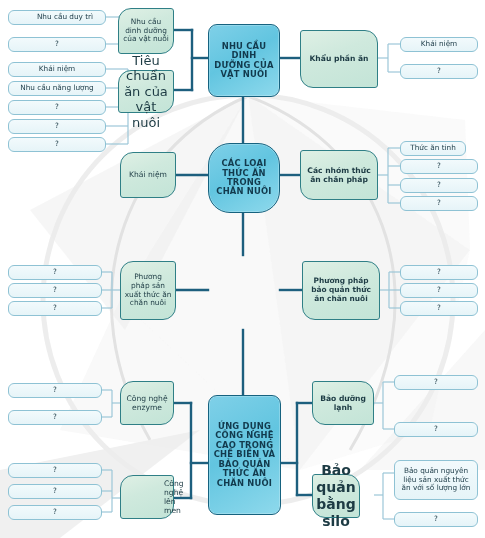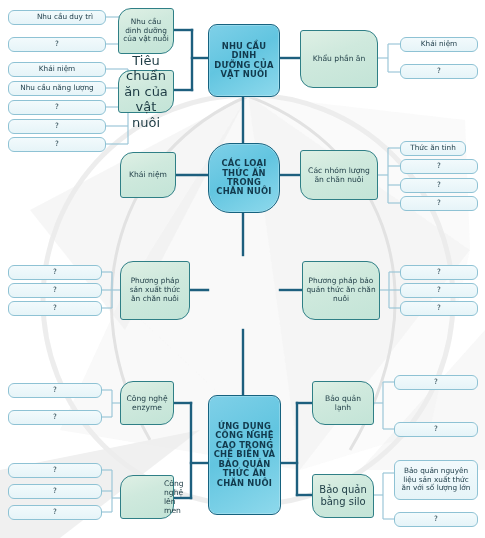--- a/index.html
+++ b/index.html
@@ -39,21 +39,21 @@
   }
 
   
   .branch {
     background: linear-gradient(160deg,#dff0e5 0%, #cfe9dd 40%, #c3e4d7 100%);
     border: 1.4px solid #2f7f86;
     border-radius: 13px 3px 13px 3px;
     color: #1d3b44;
     line-height: 1.2;
   }
-  .branch.flip { border-radius: 3px 13px 3px 13px; }
+  .branch.flip { border-radius: 3px 13px 3px 13px; font-weight: bold; }
 
   
   .leaf {
     background: linear-gradient(180deg,#f2fafc 0%, #e6f4f8 100%);
     border: 1.2px solid #8ec2d4;
     border-radius: 6px;
     color: #23414d;
     line-height: 1.18;
   }
 
@@ -230,38 +230,38 @@
 
   <div class="node trunk" style="left:208px; top:143px; width:72px; height:70px; font-size:8.4px;border-radius:22px;">
     <span class="lbl">CÁC LOẠI THỨC ĂN TRONG CHĂN NUÔI</span>
   </div>
 
   <div class="node branch" style="left:120px; top:152px; width:56px; height:46px; font-size:7.6px;">
     <span class="lbl">Khái niệm</span>
   </div>
 
   <div class="node branch flip" style="left:300px; top:150px; width:78px; height:50px; font-size:7.6px;">
-    <span class="lbl">Các nhóm lượng ăn chăn nuôi</span>
+    <span class="lbl">Các nhóm thức ăn chăn pháp</span>
   </div>
 
   <div class="node leaf" style="left:400px; top:141px; width:66px; height:15px; font-size:7.3px;">
     <span class="lbl">Thức ăn tinh</span>
   </div>
   <div class="node leaf" style="left:400px; top:159px; width:78px; height:15px; font-size:7.3px;">
     <span class="lbl">?</span>
   </div>
   <div class="node leaf" style="left:400px; top:178px; width:78px; height:15px; font-size:7.3px;">
     <span class="lbl">?</span>
   </div>
   <div class="node leaf" style="left:400px; top:196px; width:78px; height:15px; font-size:7.3px;">
     <span class="lbl">?</span>
   </div>
 
 
-  <div class="node branch" style="left:120px; top:261px; width:70px; height:59px; font-size:7.4px;">
+  <div class="node branch" style="left:120px; top:261px; width:56px; height:59px; font-size:7.4px;">
     <span class="lbl">Phương pháp sản xuất thức ăn chăn nuôi</span>
   </div>
 
   <div class="node branch flip" style="left:302px; top:261px; width:78px; height:59px; font-size:7.4px;">
     <span class="lbl">Phương pháp bảo quản thức ăn chăn nuôi</span>
   </div>
 
   <div class="node leaf" style="left:8px; top:265px; width:94px; height:15px; font-size:7.3px;">
     <span class="lbl">?</span>
   </div>
@@ -287,23 +287,23 @@
   </div>
 
   <div class="node branch" style="left:120px; top:381px; width:54px; height:44px; font-size:7.6px;">
     <span class="lbl">Công nghệ enzyme</span>
   </div>
   <div class="node branch" style="left:120px; top:475px; width:54px; height:44px; font-size:7.6px;padding-left:40px;">
     <span class="lbl">Công nghệ lên men</span>
   </div>
 
   <div class="node branch flip" style="left:312px; top:381px; width:62px; height:44px; font-size:7.6px;">
-    <span class="lbl">Bảo quản lạnh</span>
-  </div>
-  <div class="node branch flip" style="left:312px; top:474px; width:62px; height:44px; font-size:10px;">
+    <span class="lbl">Bảo dưỡng lạnh</span>
+  </div>
+  <div class="node branch flip" style="left:312px; top:474px; width:48px; height:44px; font-size:14px;">
     <span class="lbl">Bảo quản bằng silo</span>
   </div>
 
   <div class="node leaf" style="left:8px; top:383px; width:94px; height:15px; font-size:7.3px;">
     <span class="lbl">?</span>
   </div>
   <div class="node leaf" style="left:8px; top:410px; width:94px; height:15px; font-size:7.3px;">
     <span class="lbl">?</span>
   </div>
 

